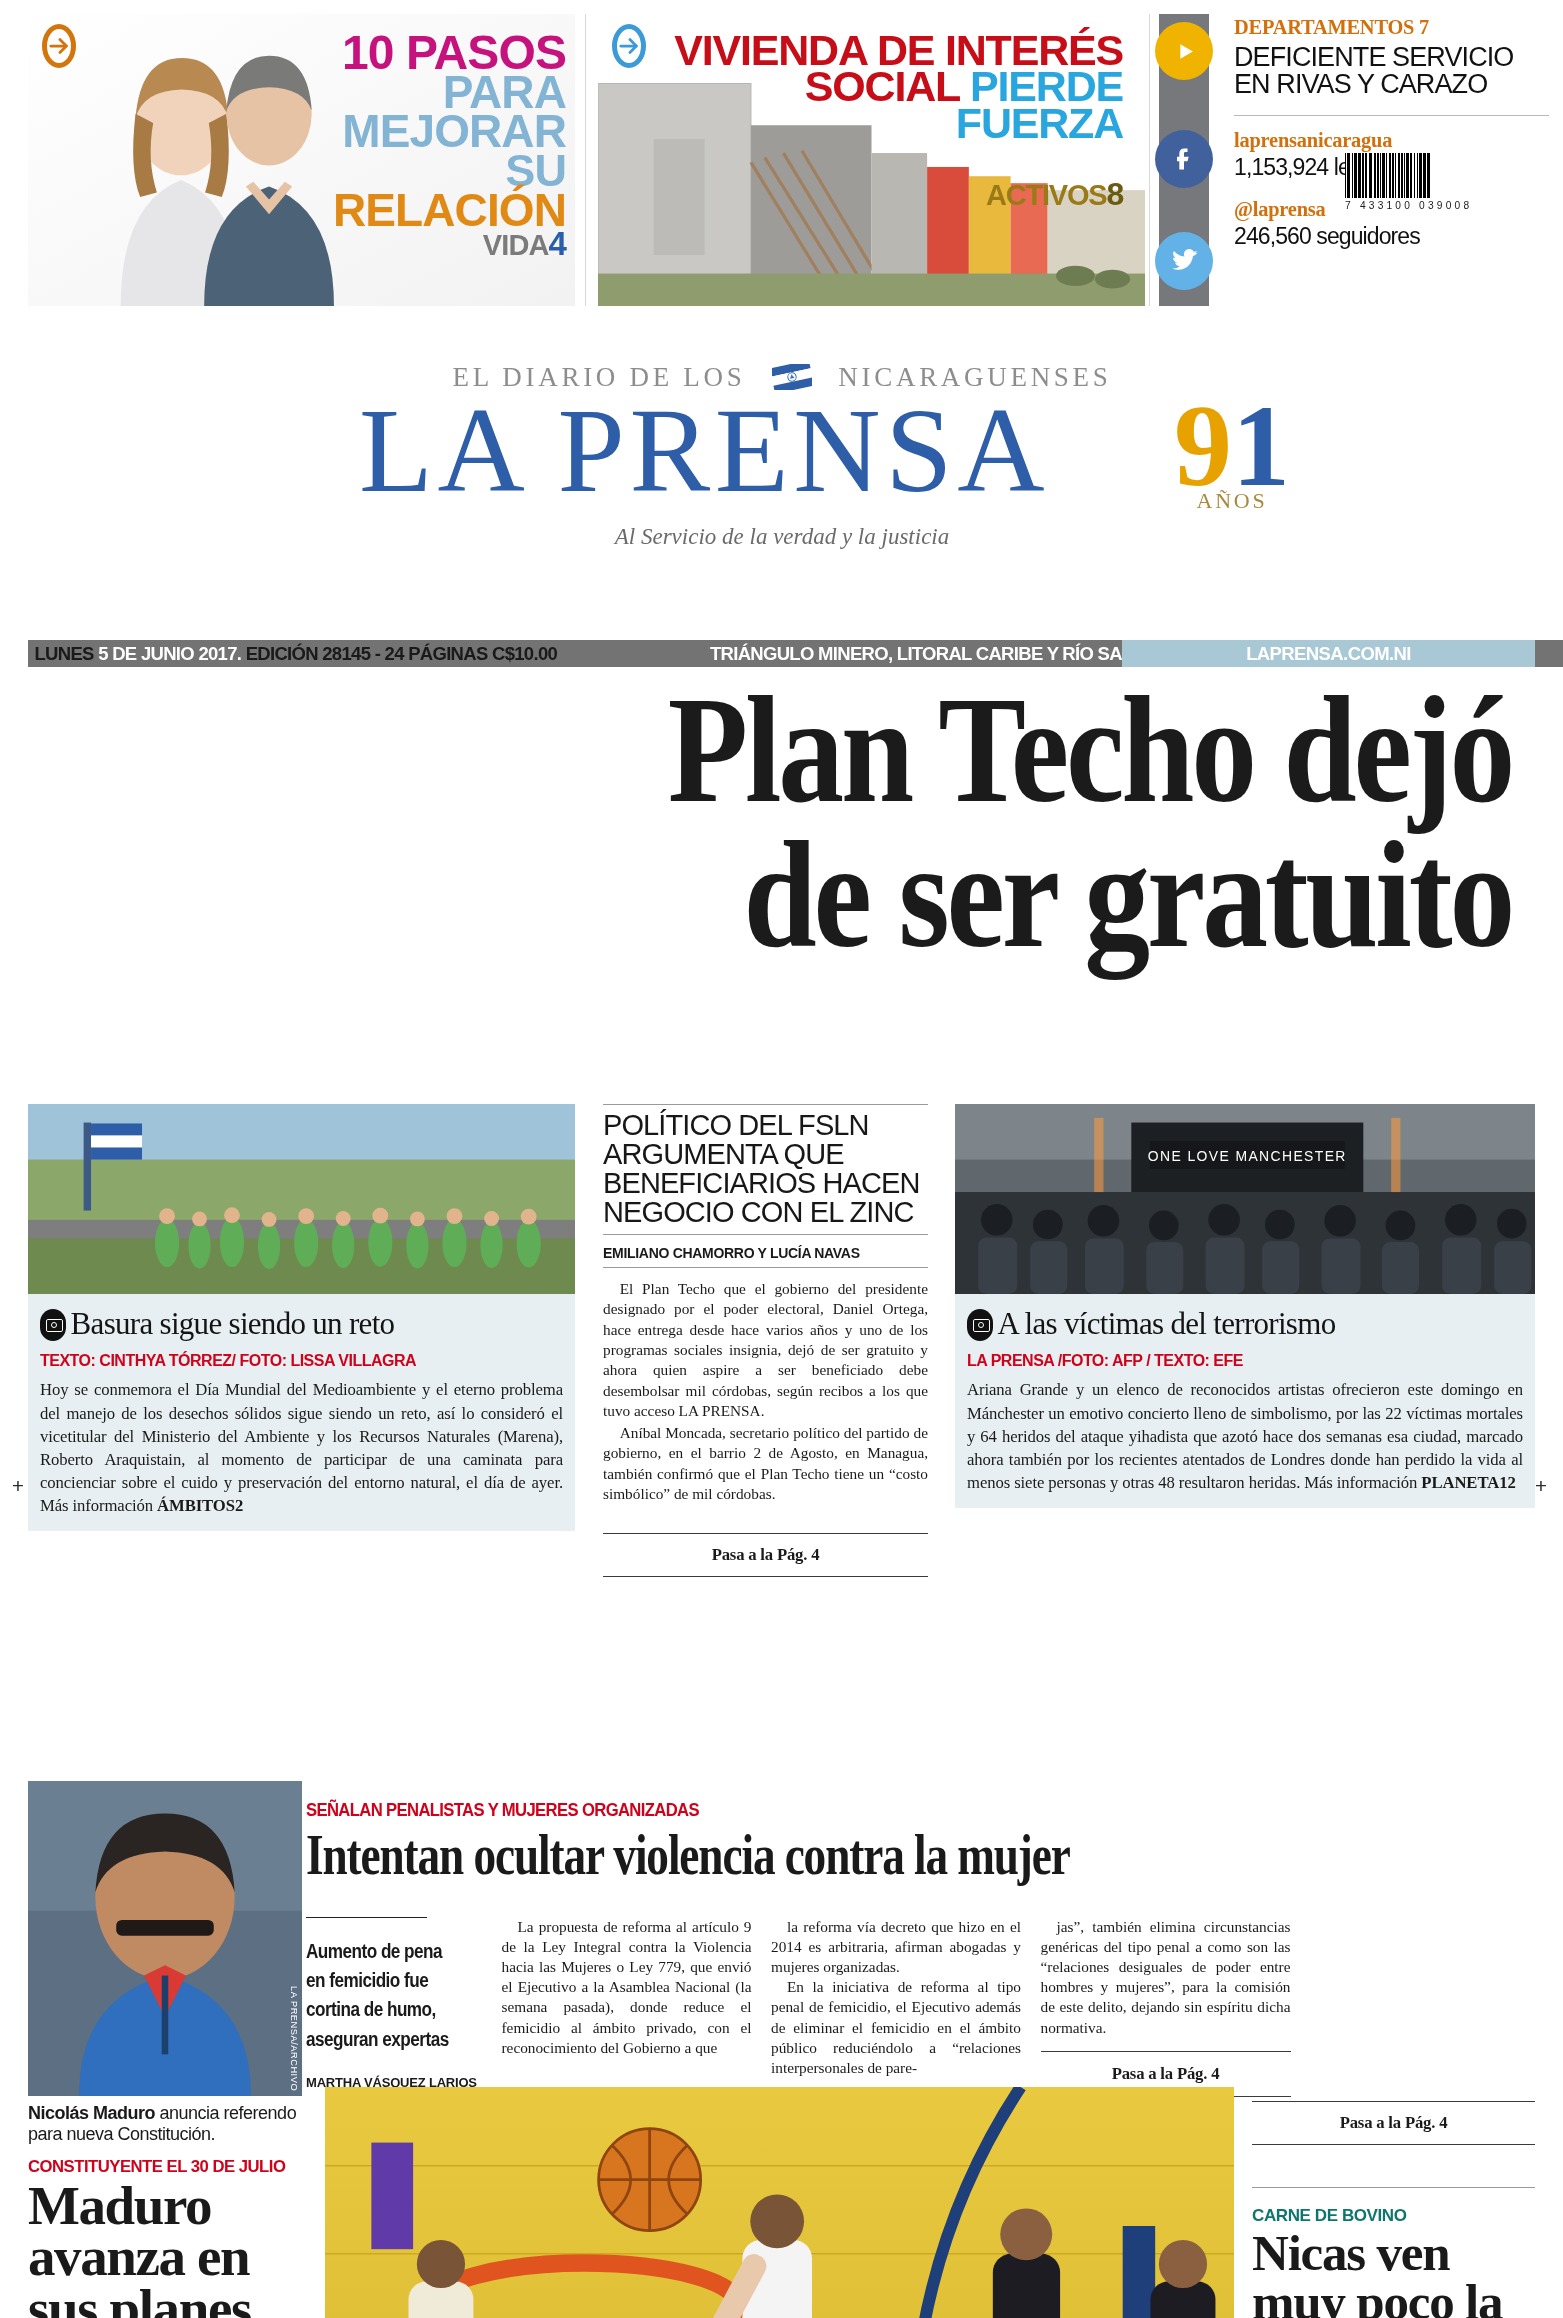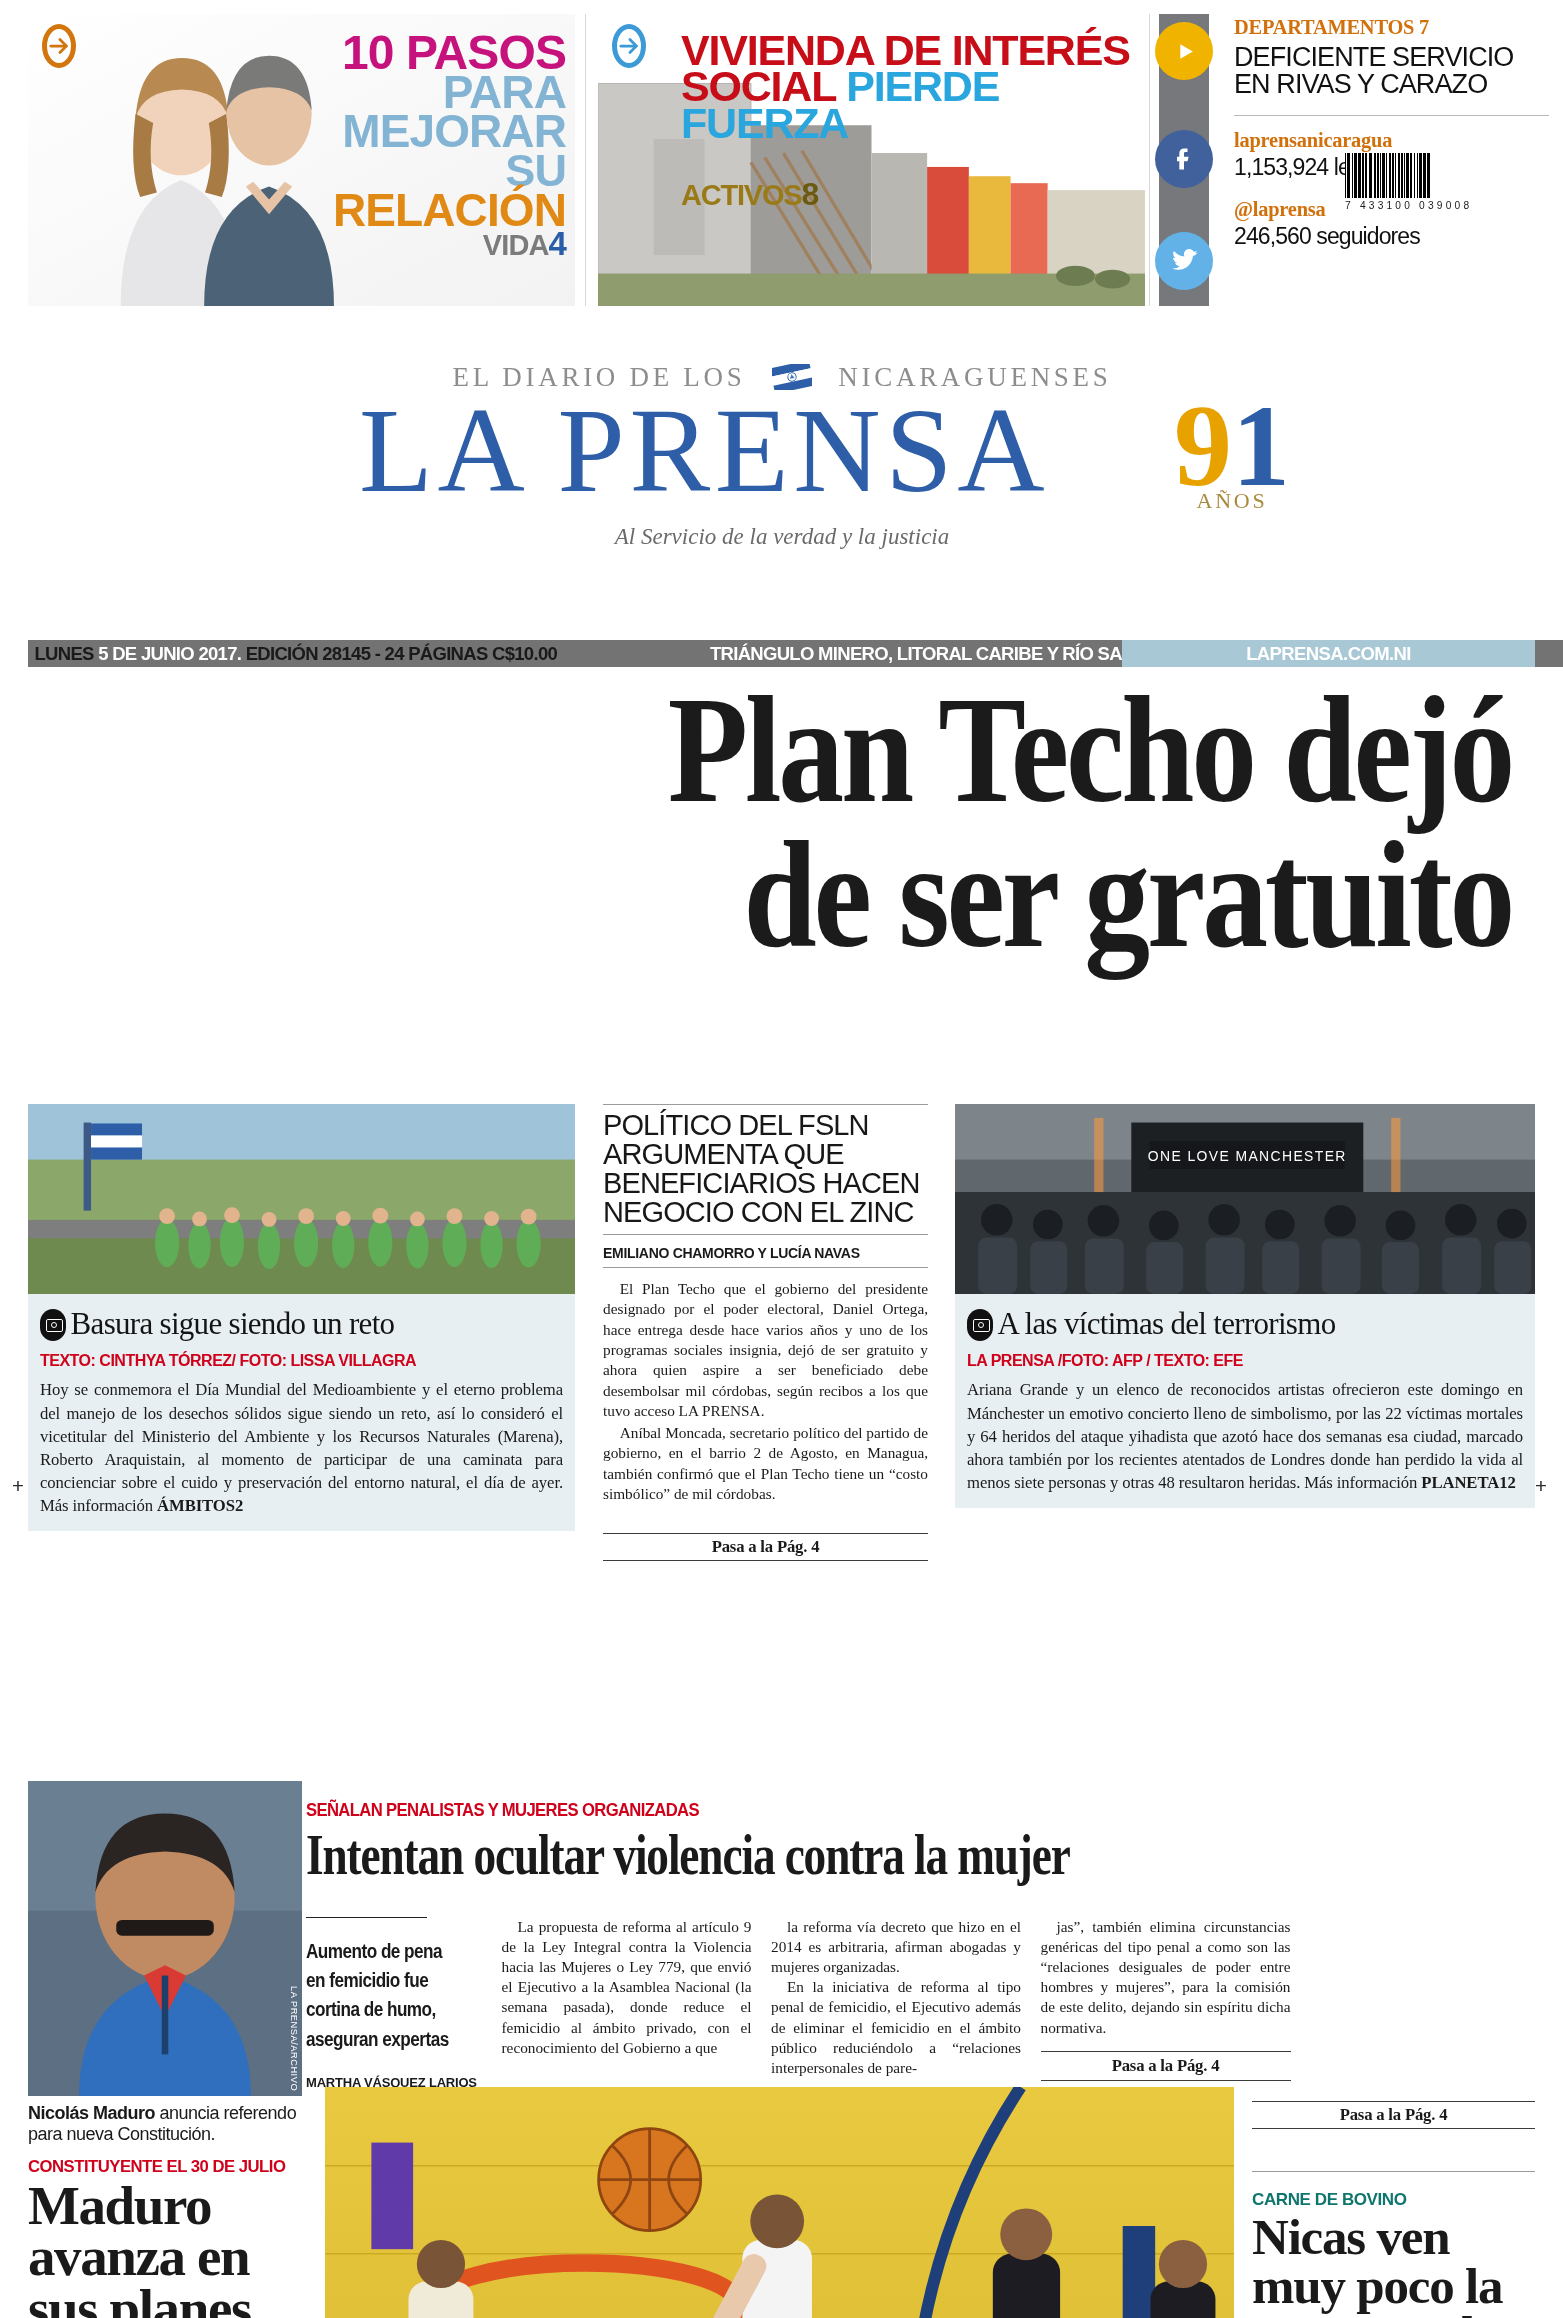--- a/index.html
+++ b/index.html
@@ -29,21 +29,21 @@
   .promo-a-title { position:absolute; left:153px; top:17.6px; z-index:5; text-align:right; width:385px;
       line-height:0.86; font-weight:bold; letter-spacing:-0.9px; }
   .pa-l1 { font-size:48px; color:#c5127d; }
   .pa-l2 { font-size:46px; color:#83b4d4; }
   .pa-l3 { font-size:46px; color:#83b4d4; }
   .pa-l4 { font-size:45px; color:#83b4d4; }
   .pa-l5 { font-size:46px; color:#e08a15; }
   .pa-l6 { font-size:29px; color:#7b7b7b; }
   .pa-l6 b { color:#2b5ea8; font-size:33px; }
 
-  .promo-b-title { position:absolute; left:83px; top:17.6px; z-index:5; width:454px;
+  .promo-b-title { position:absolute; left:71px; top:17.6px; z-index:5; text-align:right; width:454px;
       line-height:0.85; font-weight:bold; letter-spacing:-1.2px; }
   .pb-l1 { font-size:43px; color:#c60d18; }
   .pb-l2 { font-size:43px; }
   .pb-l2 .red { color:#c60d18; }
   .pb-l2 .cyan { color:#29a6dd; }
   .pb-l3 { font-size:43px; color:#29a6dd; }
   .pb-l4 { font-size:29px; color:#9a7a16;margin-top:40px; }
   .pb-l4 b { color:#6b5a10; font-size:32px; }
 
   
@@ -120,21 +120,21 @@
       text-align:justify; letter-spacing:-0.1px;}
   .cap-body b { font-weight:bold; }
 
   .mid-kicker { font-size:29px; line-height:1.0; letter-spacing:-0.9px; color:#171717; font-weight:300; }
   .hr-thin { height:0.9px; background:#9a9a9a; margin:12px 0 6.5px; }
   .hr-thin2 { height:0.9px; background:#9a9a9a; margin:6.5px 0 10.2px; }
   .mid-author { font-size:14px; font-weight:bold; letter-spacing:-0.3px; }
   .mid-body { font-family:"Liberation Serif", serif; font-size:15.3px; line-height:1.34; text-align:justify; }
   .mid-body p { text-indent:16.7px; margin-bottom:0.9px; }
   .pasa { text-align:center; font-family:"Liberation Serif", serif; font-weight:bold; font-size:16.7px;
-      border-top:0.9px solid #3b3b3b; border-bottom:0.9px solid #3b3b3b; padding:3px 0; letter-spacing:-0.2px; }
+      border-top:0.9px solid #3b3b3b; border-bottom:0.9px solid #3b3b3b; padding:11px 0; letter-spacing:-0.2px; }
 
   
   .violence { position:absolute; left:306px; top:1799px; width:1229px; }
   .vio-kicker { color:#d0021b; font-weight:bold; font-size:18.5px; letter-spacing:-0.7px; transform:scaleX(0.9); transform-origin:left; }
   .vio-head { font-family:"Liberation Serif", serif; font-weight:bold; font-size:58px; letter-spacing:-1.4px;
       transform:scaleX(0.78); transform-origin:left; margin-top:4.6px; line-height:1; white-space:nowrap; }
   .vio-cols { display:flex; gap:19.5px; margin-top:33px; }
   .vio-c0 { width:176px; }
   .vio-c0 .rule { height:1.9px; background:#222; width:121px; margin-bottom:18.5px;}
   .vio-c0 .sub { font-weight:bold; font-size:19.5px; line-height:1.5; letter-spacing:-0.6px; transform:scaleX(0.88); transform-origin:left;}

